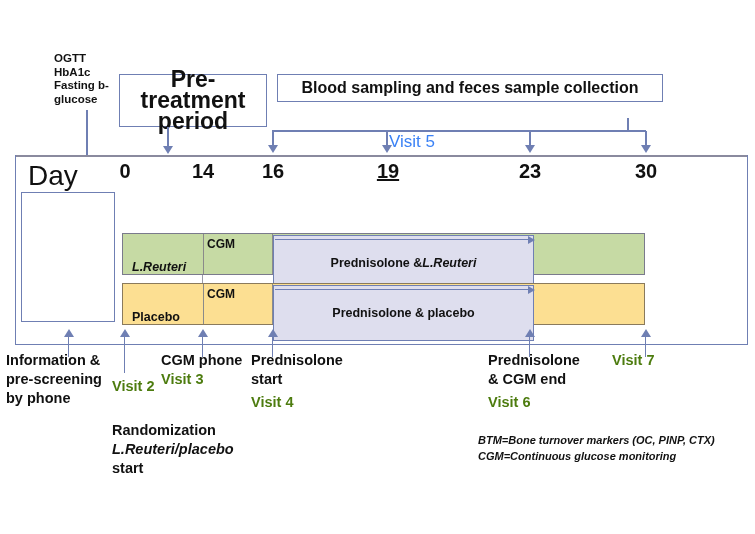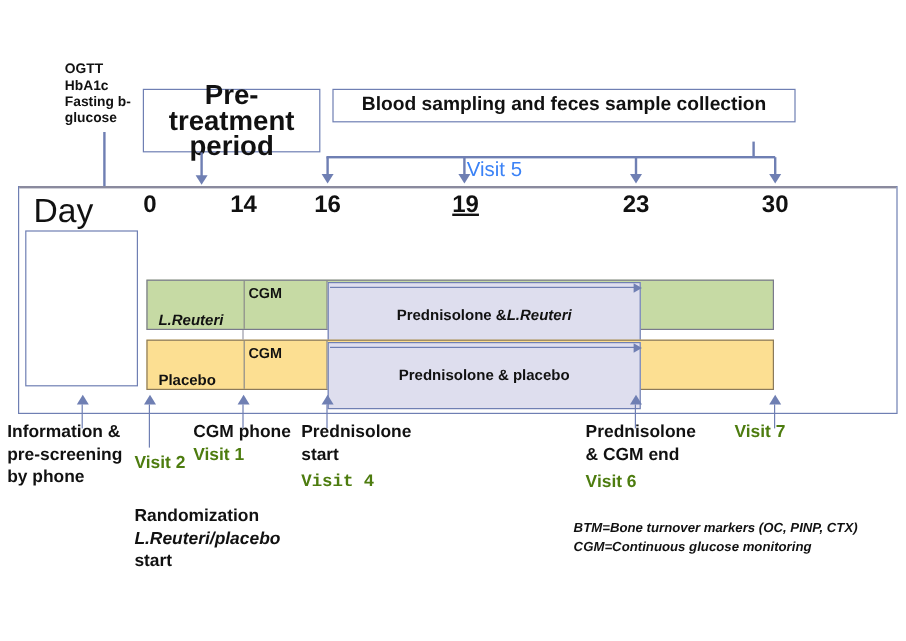--- a/index.html
+++ b/index.html
@@ -217,27 +217,27 @@
 
 <div class="blabel visit" style="left:112px;top:377px;">Visit 2</div>
 <div class="blabel" style="left:112px;top:421px;width:150px;">
   <span class="vline">Randomization</span>
   <span class="vline" style="font-style:italic;">L.Reuteri/placebo</span>
   <span class="vline">start</span>
 </div>
 
 <div class="blabel" style="left:161px;top:351px;width:96px;">
   <span class="vline">CGM phone</span>
-  <span class="vline visit">Visit 1</span>
+  <span class="vline visit">Visit 3</span>
 </div>
 
 <div class="blabel" style="left:251px;top:351px;width:110px;">
   <span class="vline">Prednisolone</span>
   <span class="vline">start</span>
-  <span class="vline visit" style="padding-top:4px;font-family:Liberation Mono, monospace;">Visit 4</span>
+  <span class="vline visit" style="padding-top:4px;">Visit 4</span>
 </div>
 
 <div class="blabel" style="left:488px;top:351px;width:110px;">
   <span class="vline">Prednisolone</span>
   <span class="vline">&amp; CGM end</span>
   <span class="vline visit" style="padding-top:4px;">Visit 6</span>
 </div>
 
 <div class="blabel" style="left:612px;top:351px;width:110px;">
   <span class="vline visit">Visit 7</span>

